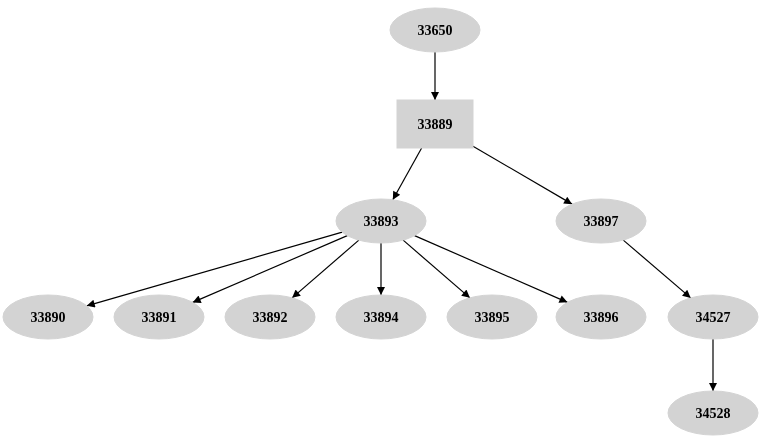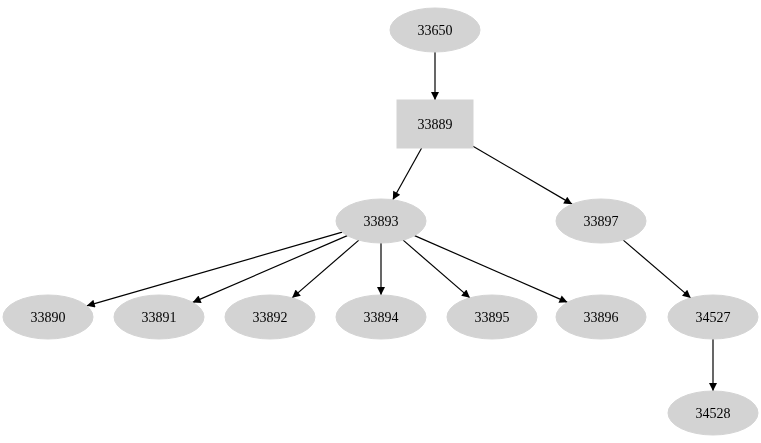--- a/index.html
+++ b/index.html
@@ -26,21 +26,21 @@
     text-anchor: middle;
   }
   .edge-line {
     fill: none;
     stroke-width: 1.2;
   }
 </style>
 </head>
 <body>
 
-<div id="stage" style="background: rgb(255, 255, 255);">
+<div id="stage" style="background: rgb(255, 255, 255); font-weight: bold;">
   <svg id="graph-svg" width="761" height="443" viewBox="0 0 761 443" xmlns="http://www.w3.org/2000/svg">
     <defs>
       <marker id="arrowhead" viewBox="0 0 10 10" refX="10" refY="5" markerUnits="userSpaceOnUse" markerWidth="11" markerHeight="8" orient="auto">
         <path d="M0,0 L10,5 L0,10 z" fill="#000000"></path>
       </marker>
     </defs>
     <g id="edges-layer">
         <line x1="435" y1="52" x2="435" y2="100" class="edge-line" stroke="#000000" marker-end="url(#arrowhead)"></line>
         <line x1="421.63917525773195" y1="148" x2="392.8175555700063" y2="199.77216869832205" class="edge-line" stroke="#000000" marker-end="url(#arrowhead)"></line>
         <line x1="473" y1="146.20481927710844" x2="572.1240950904663" y2="204.12673026370624" class="edge-line" stroke="#000000" marker-end="url(#arrowhead)"></line>

